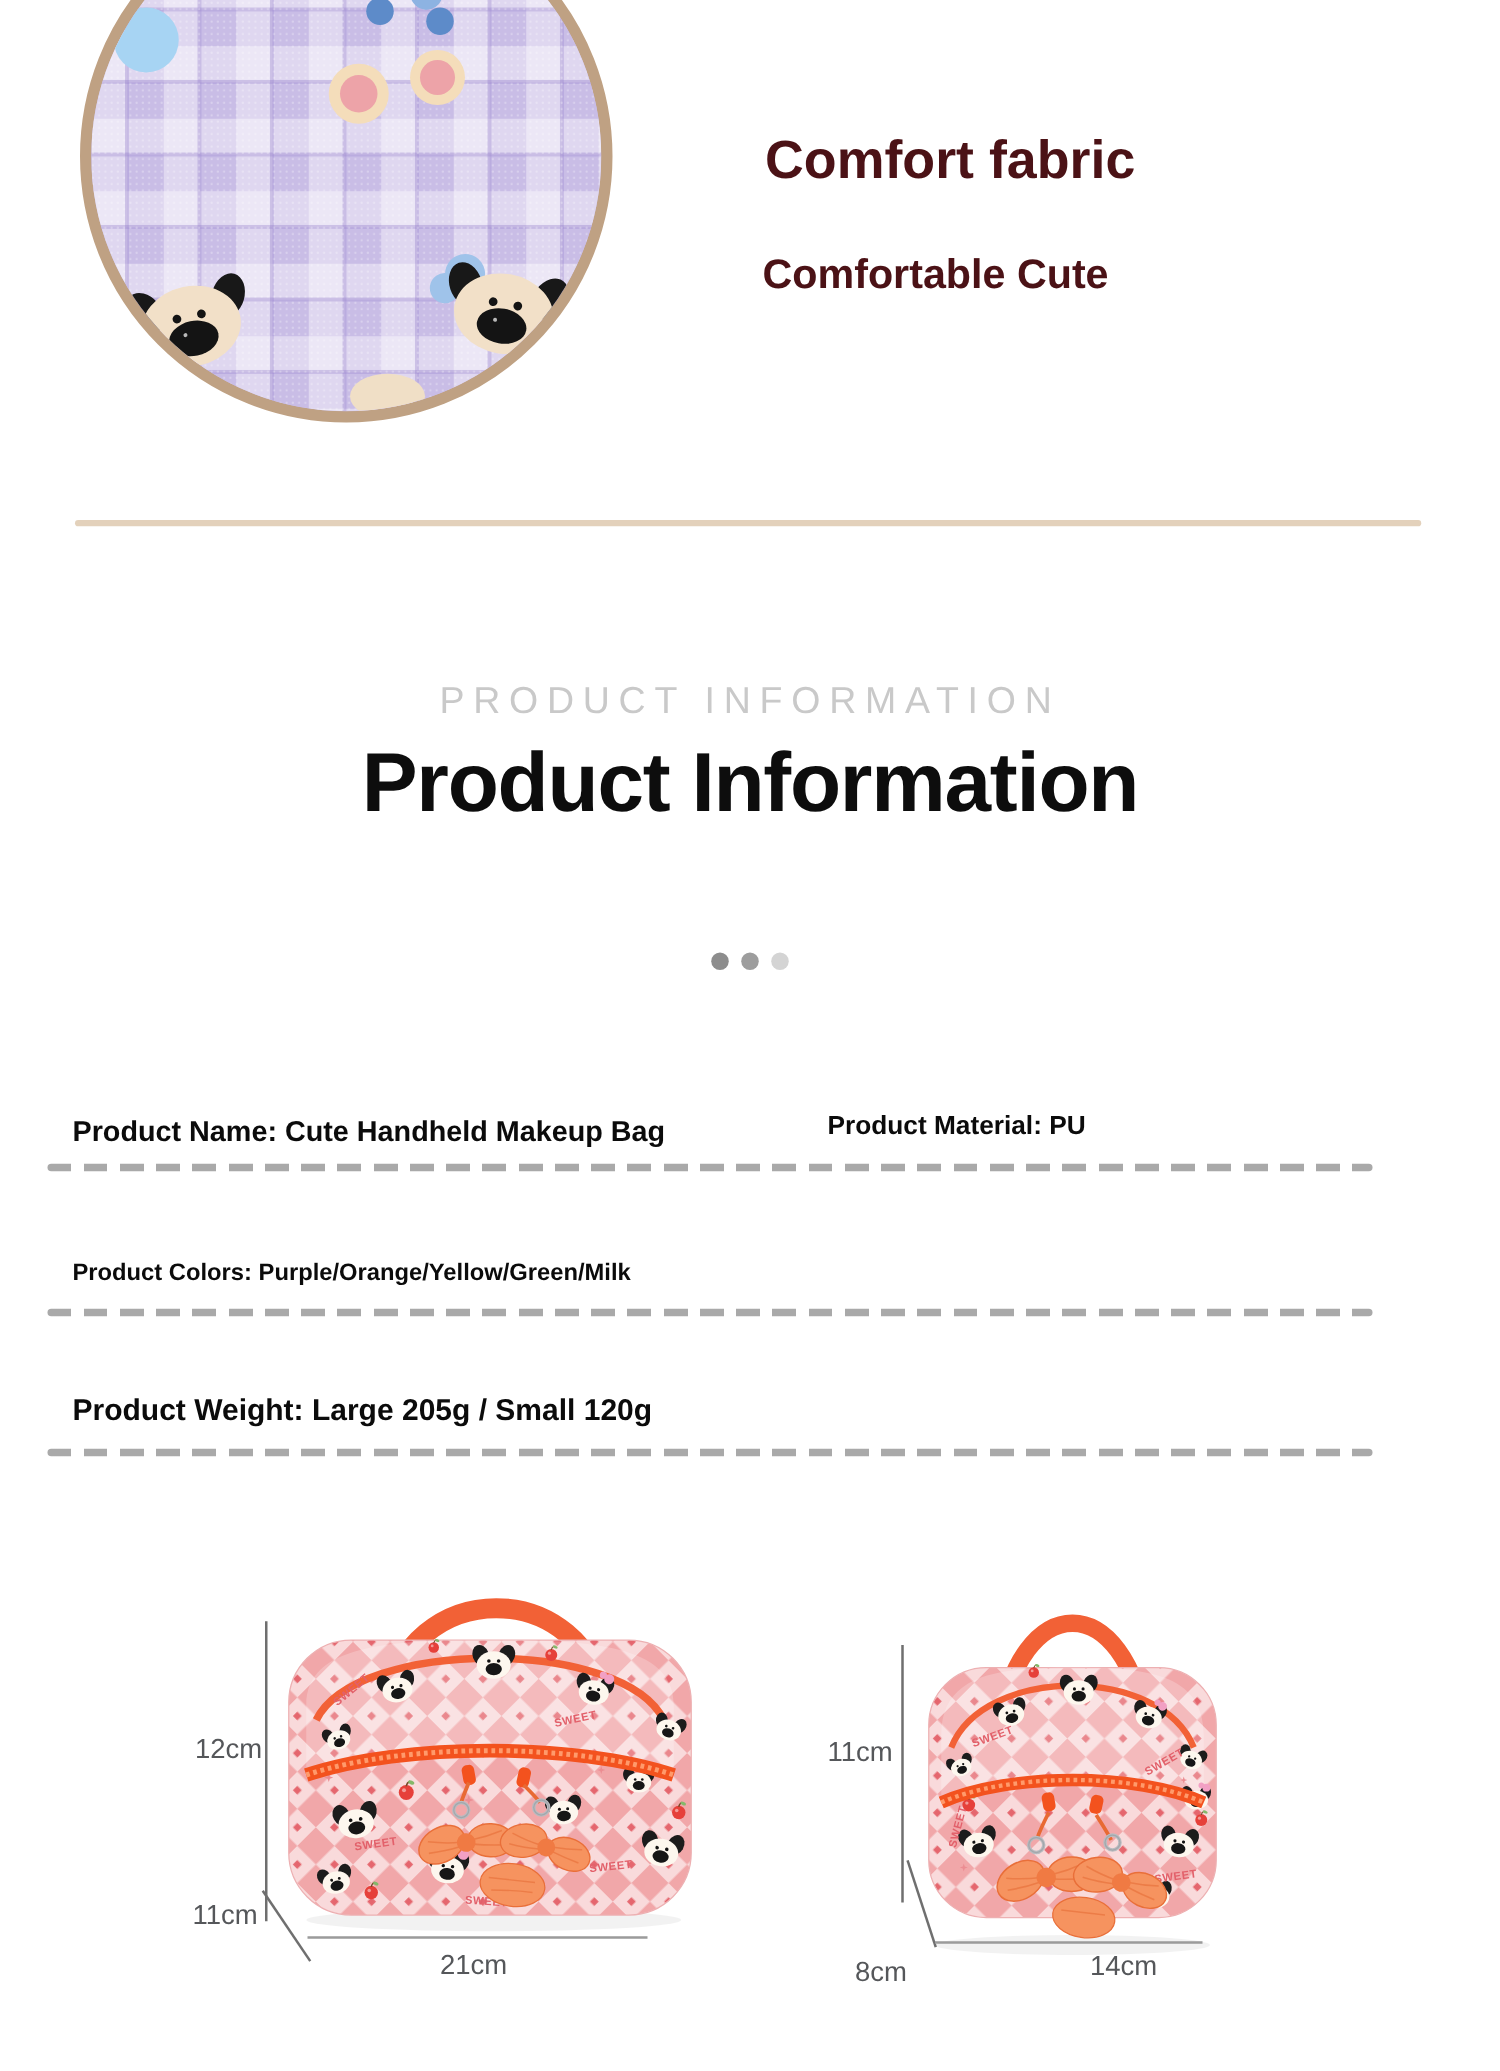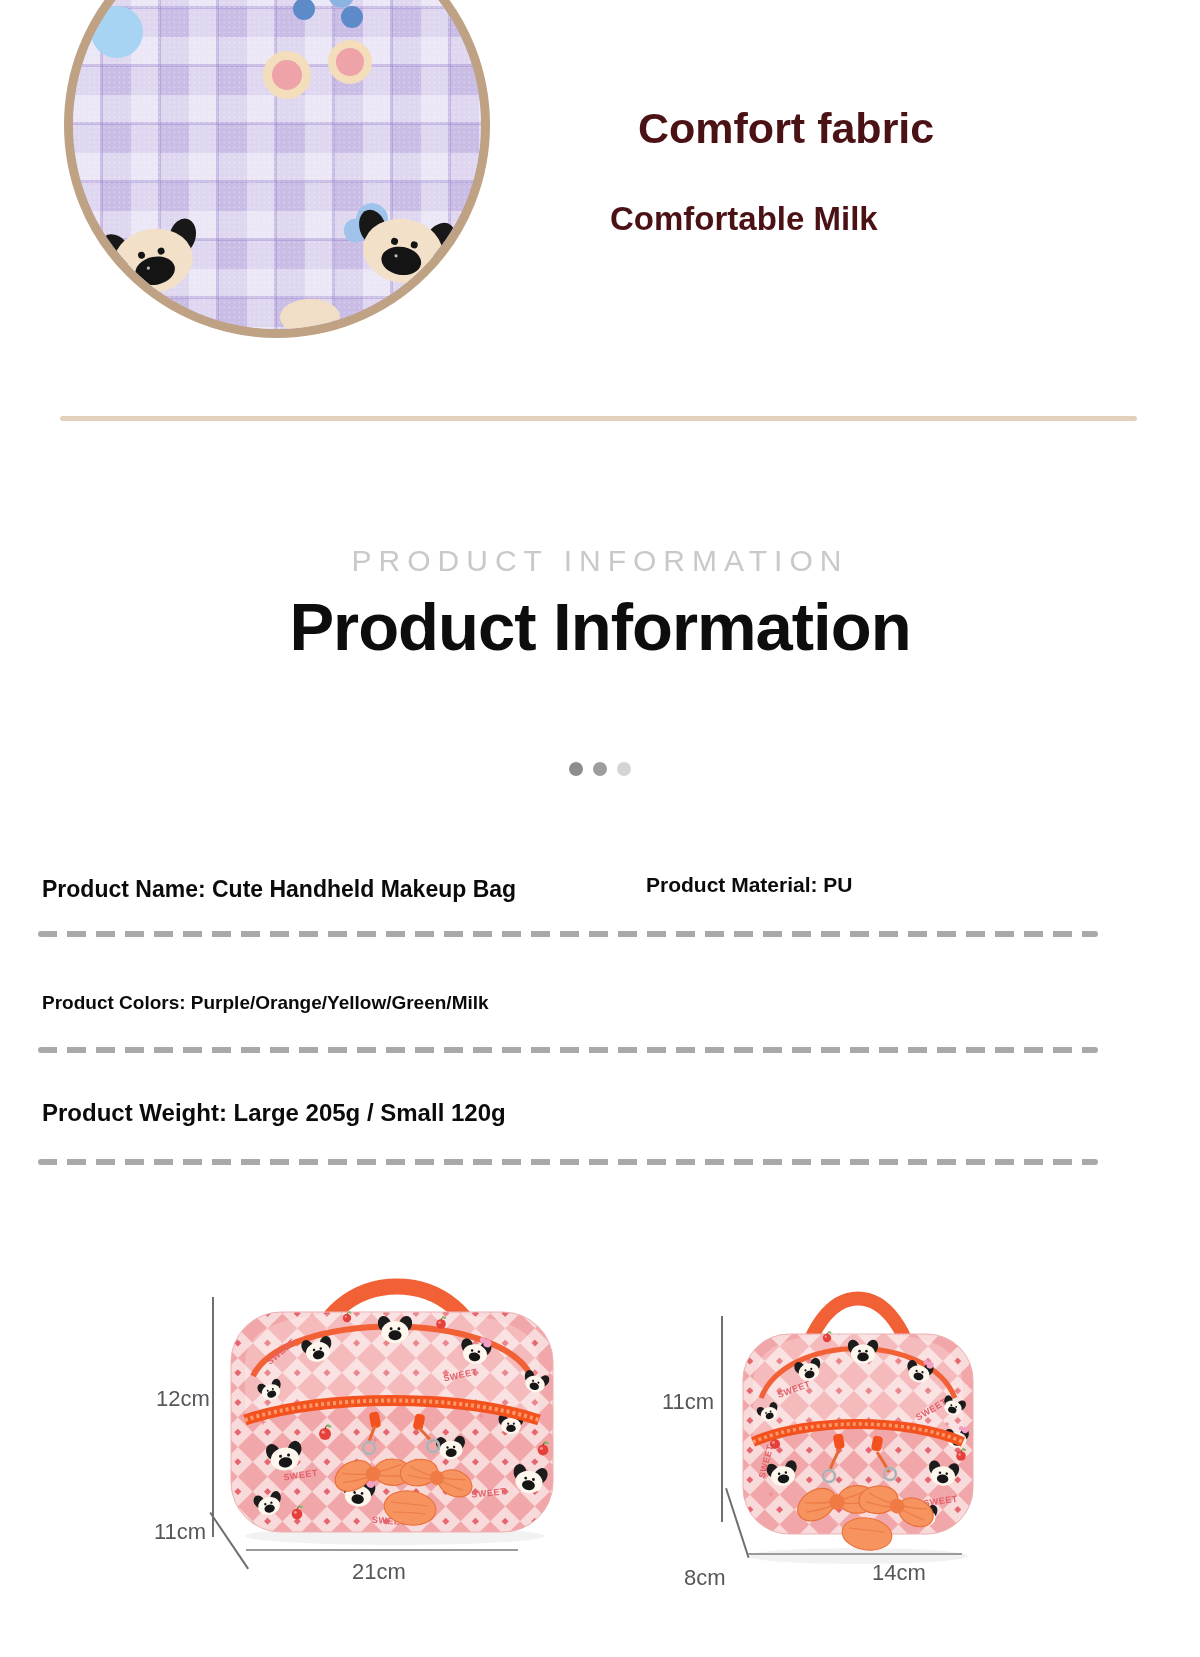--- a/index.html
+++ b/index.html
@@ -5,39 +5,39 @@
   html,body { margin:0; padding:0; background:#fff; }
   .page { position:relative; width:1200px; height:1657px; background:#ffffff; overflow:hidden;
           font-family:"Liberation Sans", sans-serif; }
 
   
   .fabric-circle { position:absolute; left:64px; top:-88px; width:426px; height:426px;
                    box-sizing:border-box; border:9px solid #bfa183; border-radius:50%;
                    overflow:hidden; background:#c9bde6; }
   .fabric-circle svg { position:absolute; left:0; top:0; }
 
-  .fabric-title { position:absolute; left:638px; top:104px; margin:0;
+  .fabric-title { position:absolute; left:612px; top:104px; margin:0;
                   font-size:43px; font-weight:bold; color:#4b1216; white-space:nowrap; }
   .fabric-subtitle { position:absolute; left:610px; top:200px; margin:0;
                      font-size:33px; font-weight:bold; color:#4b1216; white-space:nowrap; }
 
   .top-divider { position:absolute; left:60px; top:416px; width:1077px; height:5px;
                  background:#e3d1bb; border-radius:3px; }
 
   .watermark { position:absolute; left:0; top:544px; width:100%; text-align:center;
                font-size:30px; letter-spacing:7px; color:#c9c9c9; font-weight:400; }
   .heading { position:absolute; left:0; top:588px; width:100%; margin:0; text-align:center;
              font-size:67px; font-weight:bold; letter-spacing:-1px; color:#0d0d0d; }
 
   .dots { position:absolute; left:0; top:762px; width:100%; display:flex;
           justify-content:center; gap:10px; }
   .dots span { width:14px; height:14px; border-radius:50%; }
   .dot-1 { background:#8d8d8d; } .dot-2 { background:#9d9d9d; } .dot-3 { background:#d4d4d4; }
 
-  .spec { position:absolute; font-weight:bold; color:#0b0b0b; white-space:nowrap; margin:0; }
+  .spec { position:absolute; font-weight:bold; color:#0b0b0b; white-space:nowrap; margin:16px; }
   .spec-name     { left:42px;  top:876px;  font-size:23px; }
   .spec-material { left:646px; top:873px;  font-size:21px; }
   .spec-colors   { left:42px;  top:992px;  font-size:19px; }
   .spec-styles   { left:646px; top:984px;  font-size:25px; }
   .spec-weight   { left:42px;  top:1099px; font-size:24px; }
 
   .dash { position:absolute; left:38px; width:1060px; height:6px; border-radius:3px;
           background:repeating-linear-gradient(90deg,#a9a9a9 0,#a9a9a9 19px,transparent 19px,transparent 29px); }
   .dash-1 { top:931px; } .dash-2 { top:1047px; } .dash-3 { top:1159px; }
 
@@ -113,21 +113,21 @@
       <g transform="translate(330,330) rotate(10)">
         <circle cx="-36" cy="-26" r="16" fill="#9fc3ea"></circle>
         <circle cx="-50" cy="-12" r="12" fill="#9fc3ea"></circle>
         <use href="#bigdog"></use>
       </g>
       <ellipse cx="237" cy="396" rx="30" ry="18" fill="#f0dfc6"></ellipse>
     </svg>
   </div>
 
   <h2 class="fabric-title">Comfort fabric</h2>
-  <h3 class="fabric-subtitle">Comfortable Milk</h3>
+  <h3 class="fabric-subtitle">Comfortable Cute</h3>
 
   <div class="top-divider"></div>
 
   <div class="watermark">PRODUCT INFORMATION</div>
   <h1 class="heading">Product Information</h1>
   <div class="dots">
     <span class="dot-1"></span>
     <span class="dot-2"></span>
     <span class="dot-3"></span>
   </div>

